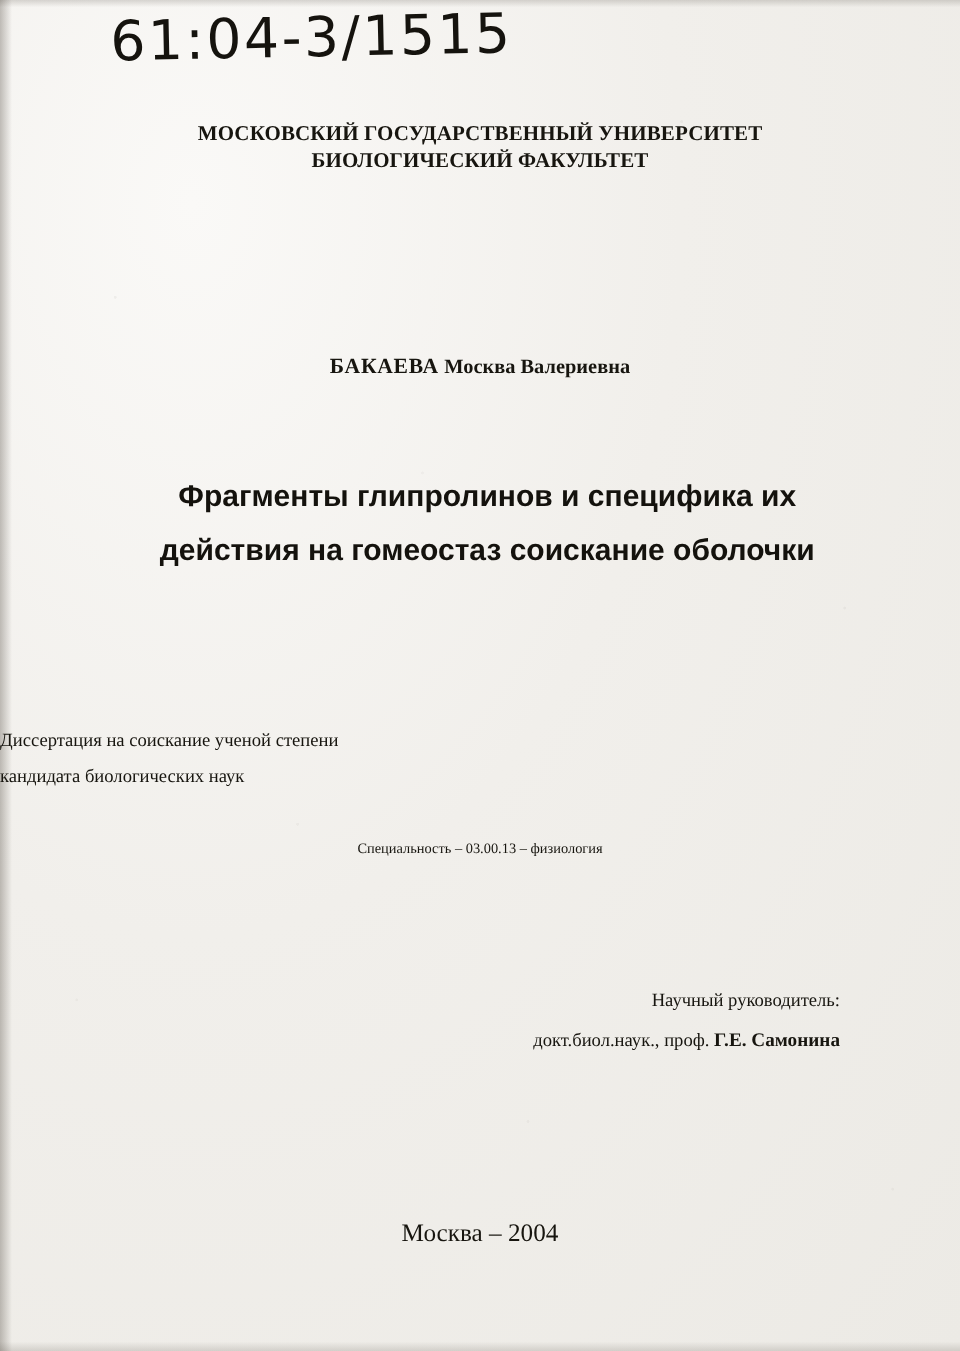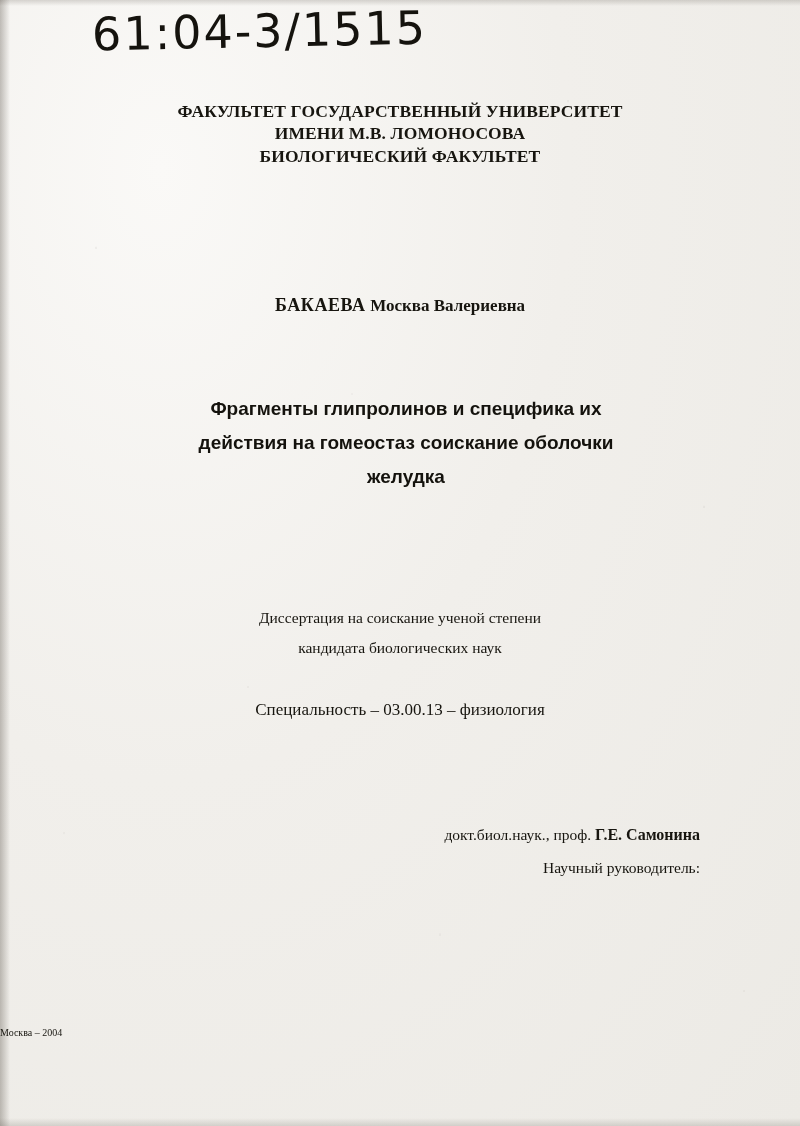--- a/index.html
+++ b/index.html
@@ -95,98 +95,94 @@
   .author .given { font-size: 17px; }
 
   .title {
     position: absolute;
     top: 392px;
     left: 82px;
     right: 70px;
     text-align: center;
     font-family: "Liberation Sans", sans-serif;
     font-weight: bold;
-    font-size: 19px;
+    font-size: 25px;
     line-height: 1.78;
     color: #14120d;
   }
 
   .degree {
     position: absolute;
     top: 603px;
     left: 0; right: 0;
-    text-align: center;
     font-size: 15.5px;
     line-height: 1.95;
   }
 
   .speciality {
     position: absolute;
     top: 700px;
     left: 0; right: 0;
     text-align: center;
-    font-size: 17px;
+    font-size: 12px;
   }
 
   .supervisor {
     position: absolute;
     top: 818px;
     right: 100px;
     text-align: right;
     font-size: 15.5px;
     line-height: 2.1;
   }
   .supervisor .name { font-weight: bold; font-size: 16px; }
 
   .place {
     position: absolute;
     top: 1015px;
     left: 0; right: 0;
-    text-align: left;
-    font-size: 10px;
-    margin-top: 12px;
+    text-align: center;
+    font-size: 21px;
   }
 </style>
 </head>
 <body>
 
 <div class="page">
   <div class="speckle"></div>
   <div class="edge-left"></div>
   <div class="edge-top"></div>
   <div class="edge-bottom"></div>
 
   <div class="handwriting">61:04-3/1515</div>
 
   <div class="univ">
-    <div>ФАКУЛЬТЕТ ГОСУДАРСТВЕННЫЙ УНИВЕРСИТЕТ</div>
-    <div>ИМЕНИ М.В. ЛОМОНОСОВА</div>
+    <div>МОСКОВСКИЙ ГОСУДАРСТВЕННЫЙ УНИВЕРСИТЕТ</div>
     <div>БИОЛОГИЧЕСКИЙ ФАКУЛЬТЕТ</div>
   </div>
 
   <div class="author">
     <span class="surname">БАКАЕВА</span>
     <span class="given">Москва Валериевна</span>
   </div>
 
   <div class="title">
     <div>Фрагменты глипролинов и специфика их</div>
     <div>действия на гомеостаз соискание оболочки</div>
-    <div>желудка</div>
   </div>
 
   <div class="degree">
     <div>Диссертация на соискание ученой степени</div>
     <div>кандидата биологических наук</div>
   </div>
 
   <div class="speciality">Специальность – 03.00.13 – физиология</div>
 
   <div class="supervisor">
+    <div>Научный руководитель:</div>
     <div>
       <span>докт.биол.наук., проф.</span>
       <span class="name">Г.Е. Самонина</span>
     </div>
-    <div>Научный руководитель:</div>
   </div>
 
   <div class="place">Москва – 2004</div>
 </div>
 
 </body></html>

